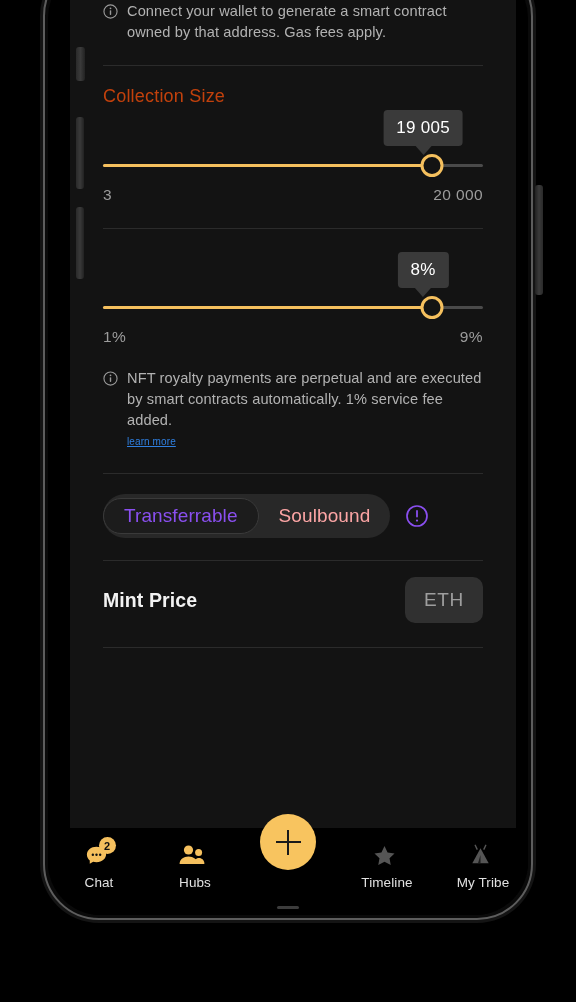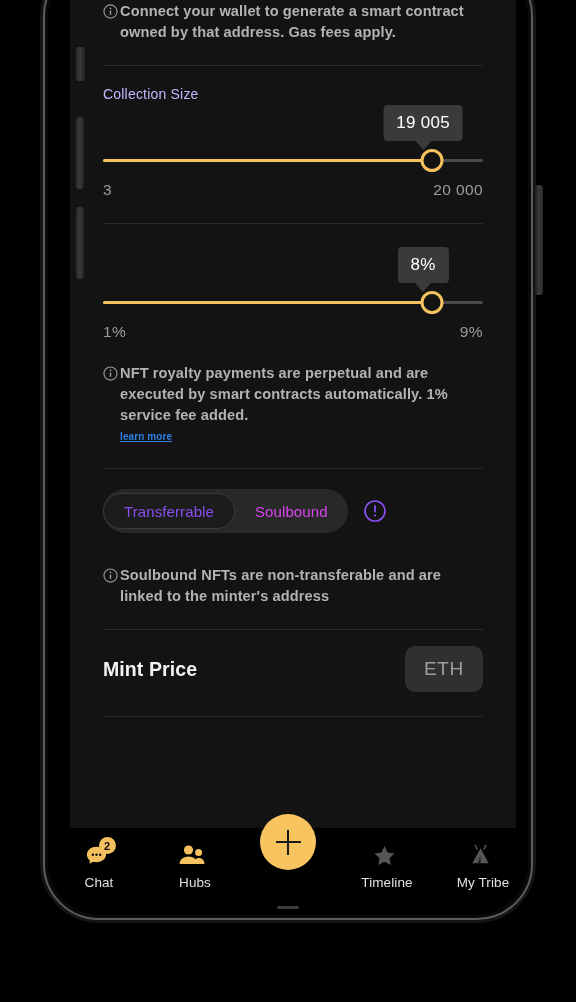--- a/index.html
+++ b/index.html
@@ -63,23 +63,22 @@
     height: 881px;
     background: #131313;
     overflow: hidden;
   }
 
   .inner-pad { padding: 0 33px; }
 
   
   .info-row {
     display: flex;
-    gap: 2px;
+    gap: 9px;
     align-items: flex-start;
-    font-weight: bold;
   }
   .info-ico {
     flex: none;
     width: 15px; height: 15px;
     margin-top: 3px;
   }
   .info-ico svg { display: block; }
   .info-text {
     font-size: 14.6px;
     line-height: 21px;
@@ -94,22 +93,22 @@
     letter-spacing: .1px;
   }
 
   hr.divider {
     border: 0;
     border-top: 1px solid #2b2b2b;
     margin: 0;
   }
 
   .sec-title {
-    font-size: 14px;
-    color: #c4b5fd;
+    font-size: 18px;
+    color: #c2410c;
     letter-spacing: .2px;
     font-weight: normal;
   }
   .sec-title-strong {
     font-size: 19.5px;
     color: #f2f2f2;
     font-weight: bold;
     letter-spacing: .1px;
   }
 
@@ -187,30 +186,30 @@
     padding: 0;
     height: 44px;
     align-items: center;
   }
   .seg {
     height: 36px;
     display: flex;
     align-items: center;
     justify-content: center;
     padding: 16px 20px;
-    font-size: 15px;
+    font-size: 19px;
     border-radius: 26px;
     letter-spacing: .1px;
   }
   .seg.active {
     background: #1c1c1c;
     color: #8a4ff0;
     border: 1px solid #3a3a3a;
   }
-  .seg.inactive { color: #d946ef; }
+  .seg.inactive { color: #fca5a5; }
   .warn-ico { width: 24px; height: 24px; flex: none; }
   .warn-ico svg { display: block; }
 
   
   .mint-row {
     display: flex;
     align-items: center;
     justify-content: space-between;
     gap: 32px;
   }
@@ -385,30 +384,20 @@
             </div>
             <span class="warn-ico">
               <svg viewBox="0 0 24 24" width="24" height="24">
                 <circle cx="12" cy="12" r="10" fill="none" stroke="#8a4ff0" stroke-width="1.7"></circle>
                 <rect x="11.1" y="6" width="1.8" height="7.4" rx=".9" fill="#8a4ff0"></rect>
                 <circle cx="12" cy="16.6" r="1.1" fill="#8a4ff0"></circle>
               </svg>
             </span>
           </div>
 
-          <div class="info-row" style="margin-top:32px;">
-            <span class="info-ico">
-              <svg viewBox="0 0 16 16" width="15" height="15">
-                <circle cx="8" cy="8" r="7" fill="none" stroke="#9a9a9a" stroke-width="1.2"></circle>
-                <circle cx="8" cy="4.6" r="0.95" fill="#9a9a9a"></circle>
-                <rect x="7.25" y="6.6" width="1.5" height="5" rx=".7" fill="#9a9a9a"></rect>
-              </svg>
-            </span>
-            <span class="info-text">Soulbound NFTs are non-transferable and are linked to the minter's address</span>
-          </div>
         </div>
 
         <div class="inner-pad" style="padding-top:22px;">
           <hr class="divider">
         </div>
 
         <div class="inner-pad" style="padding-top:16px;">
           <div class="mint-row">
             <div class="sec-title-strong">Mint Price</div>
             <div class="eth-badge">ETH</div>

